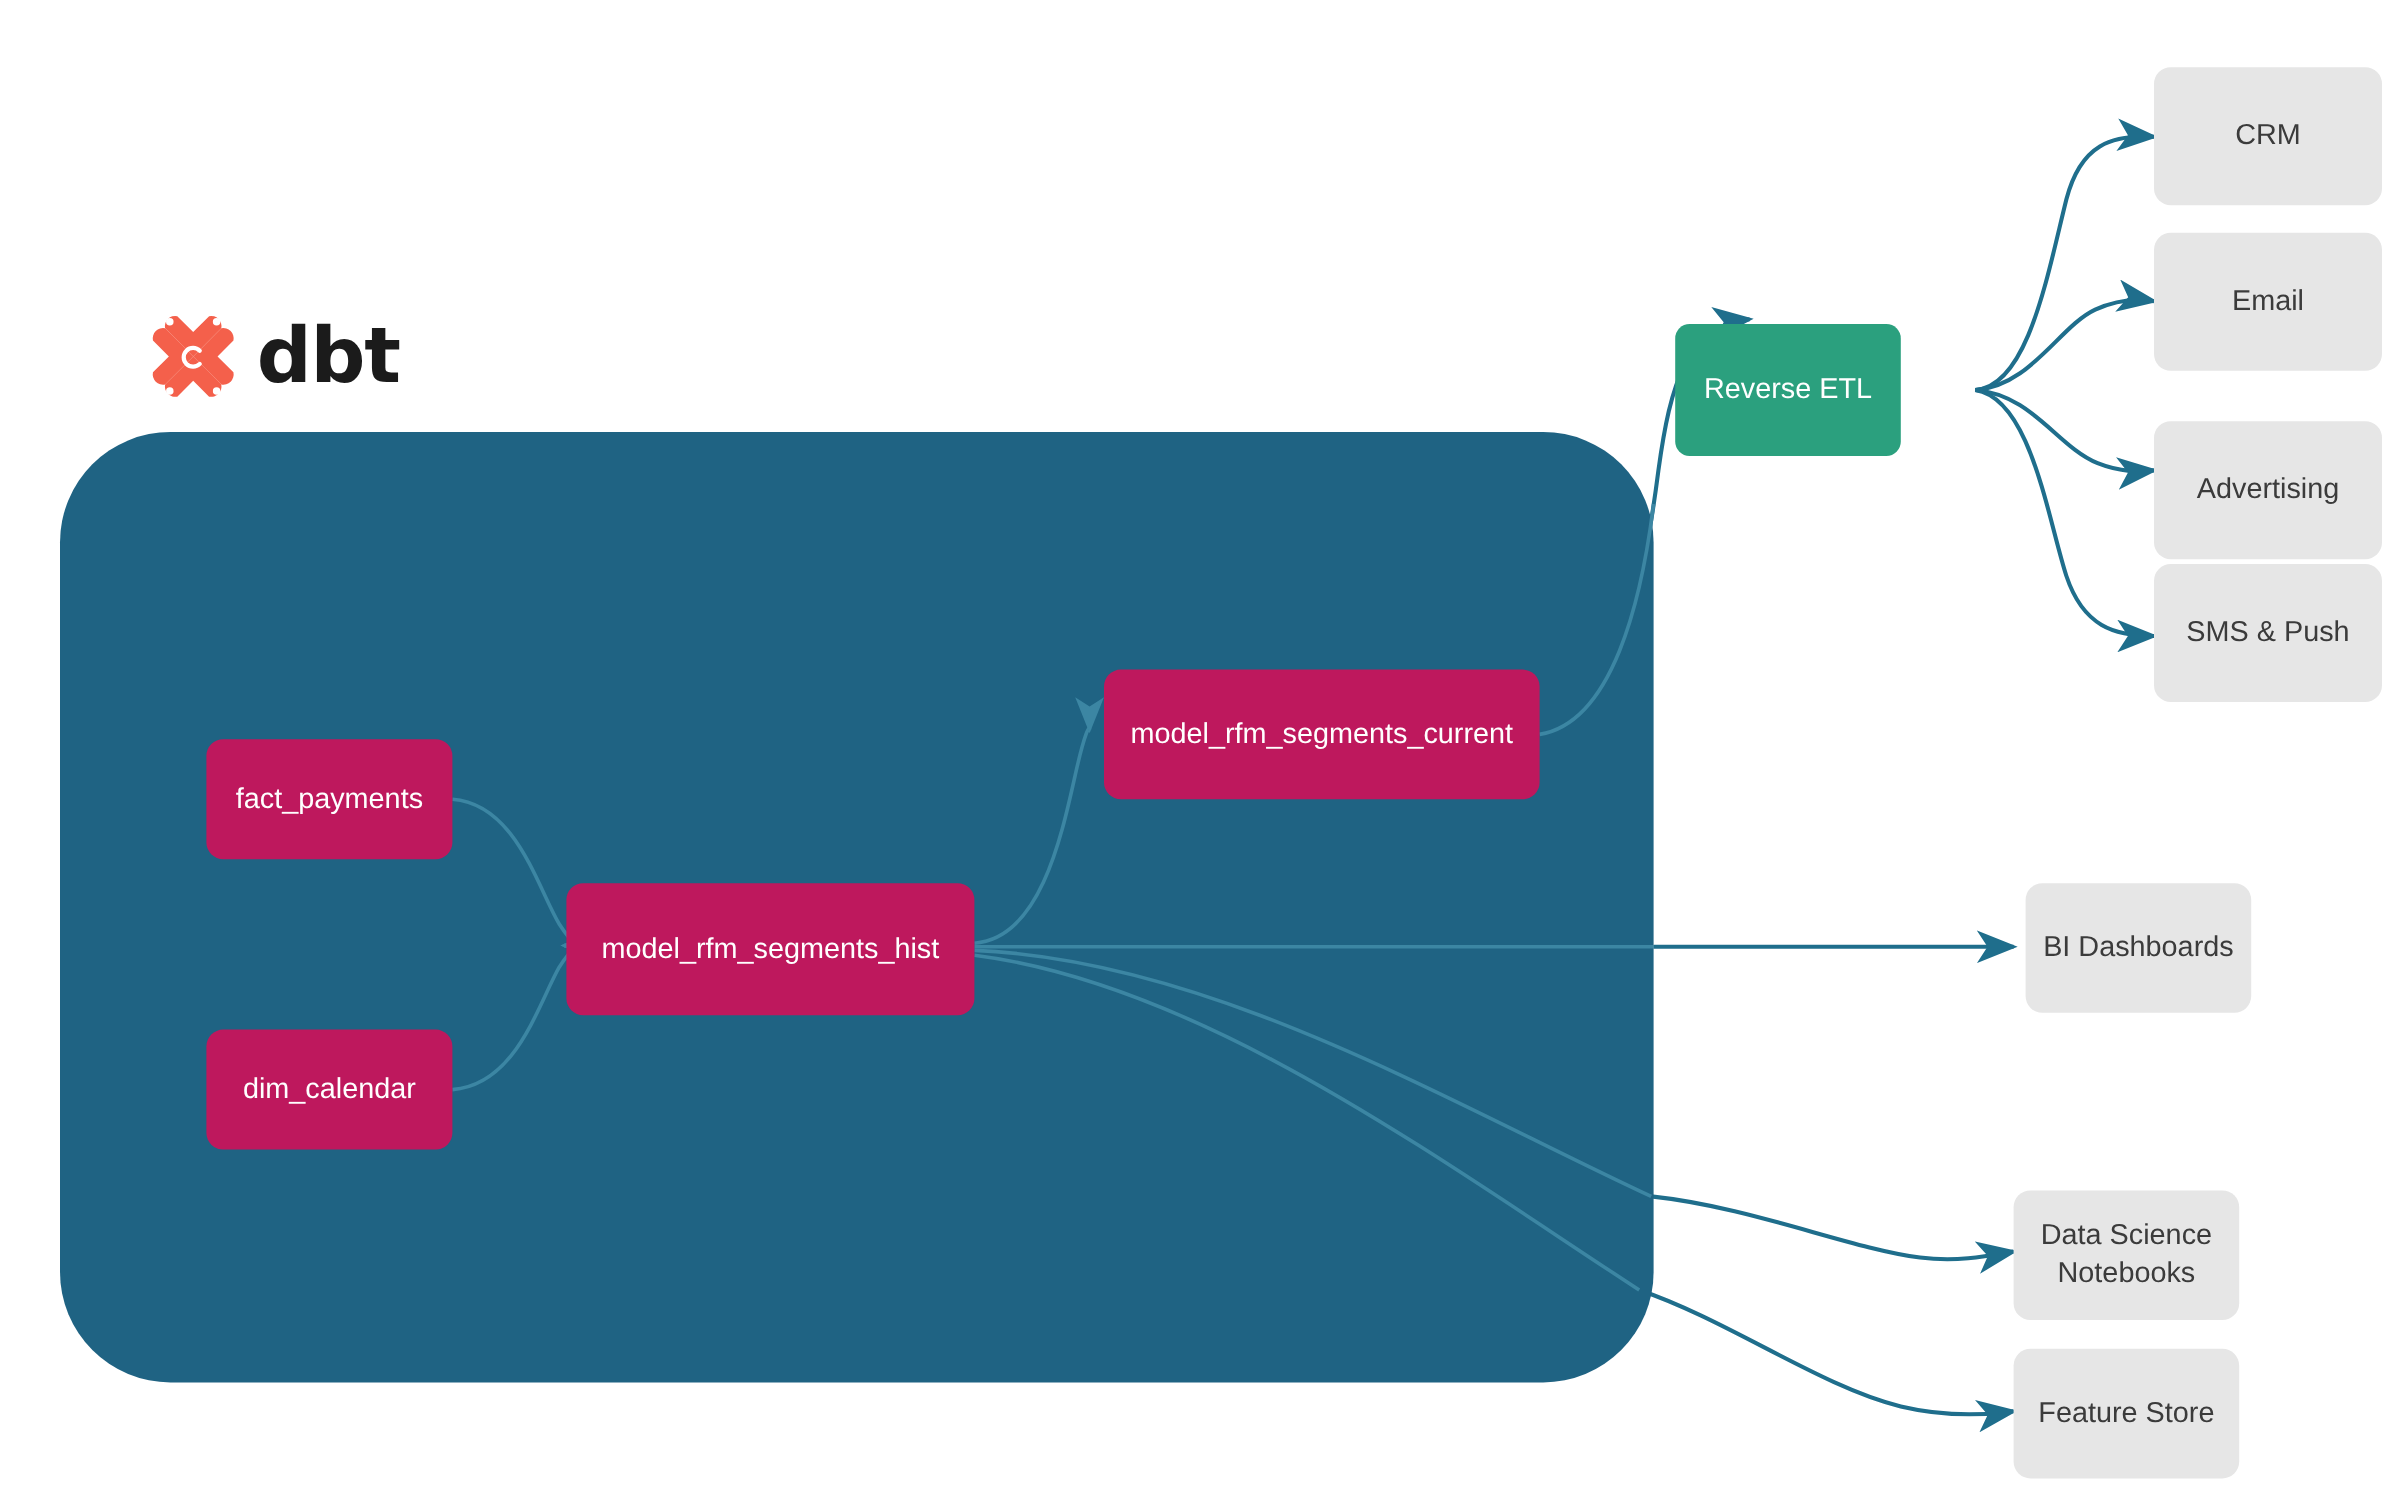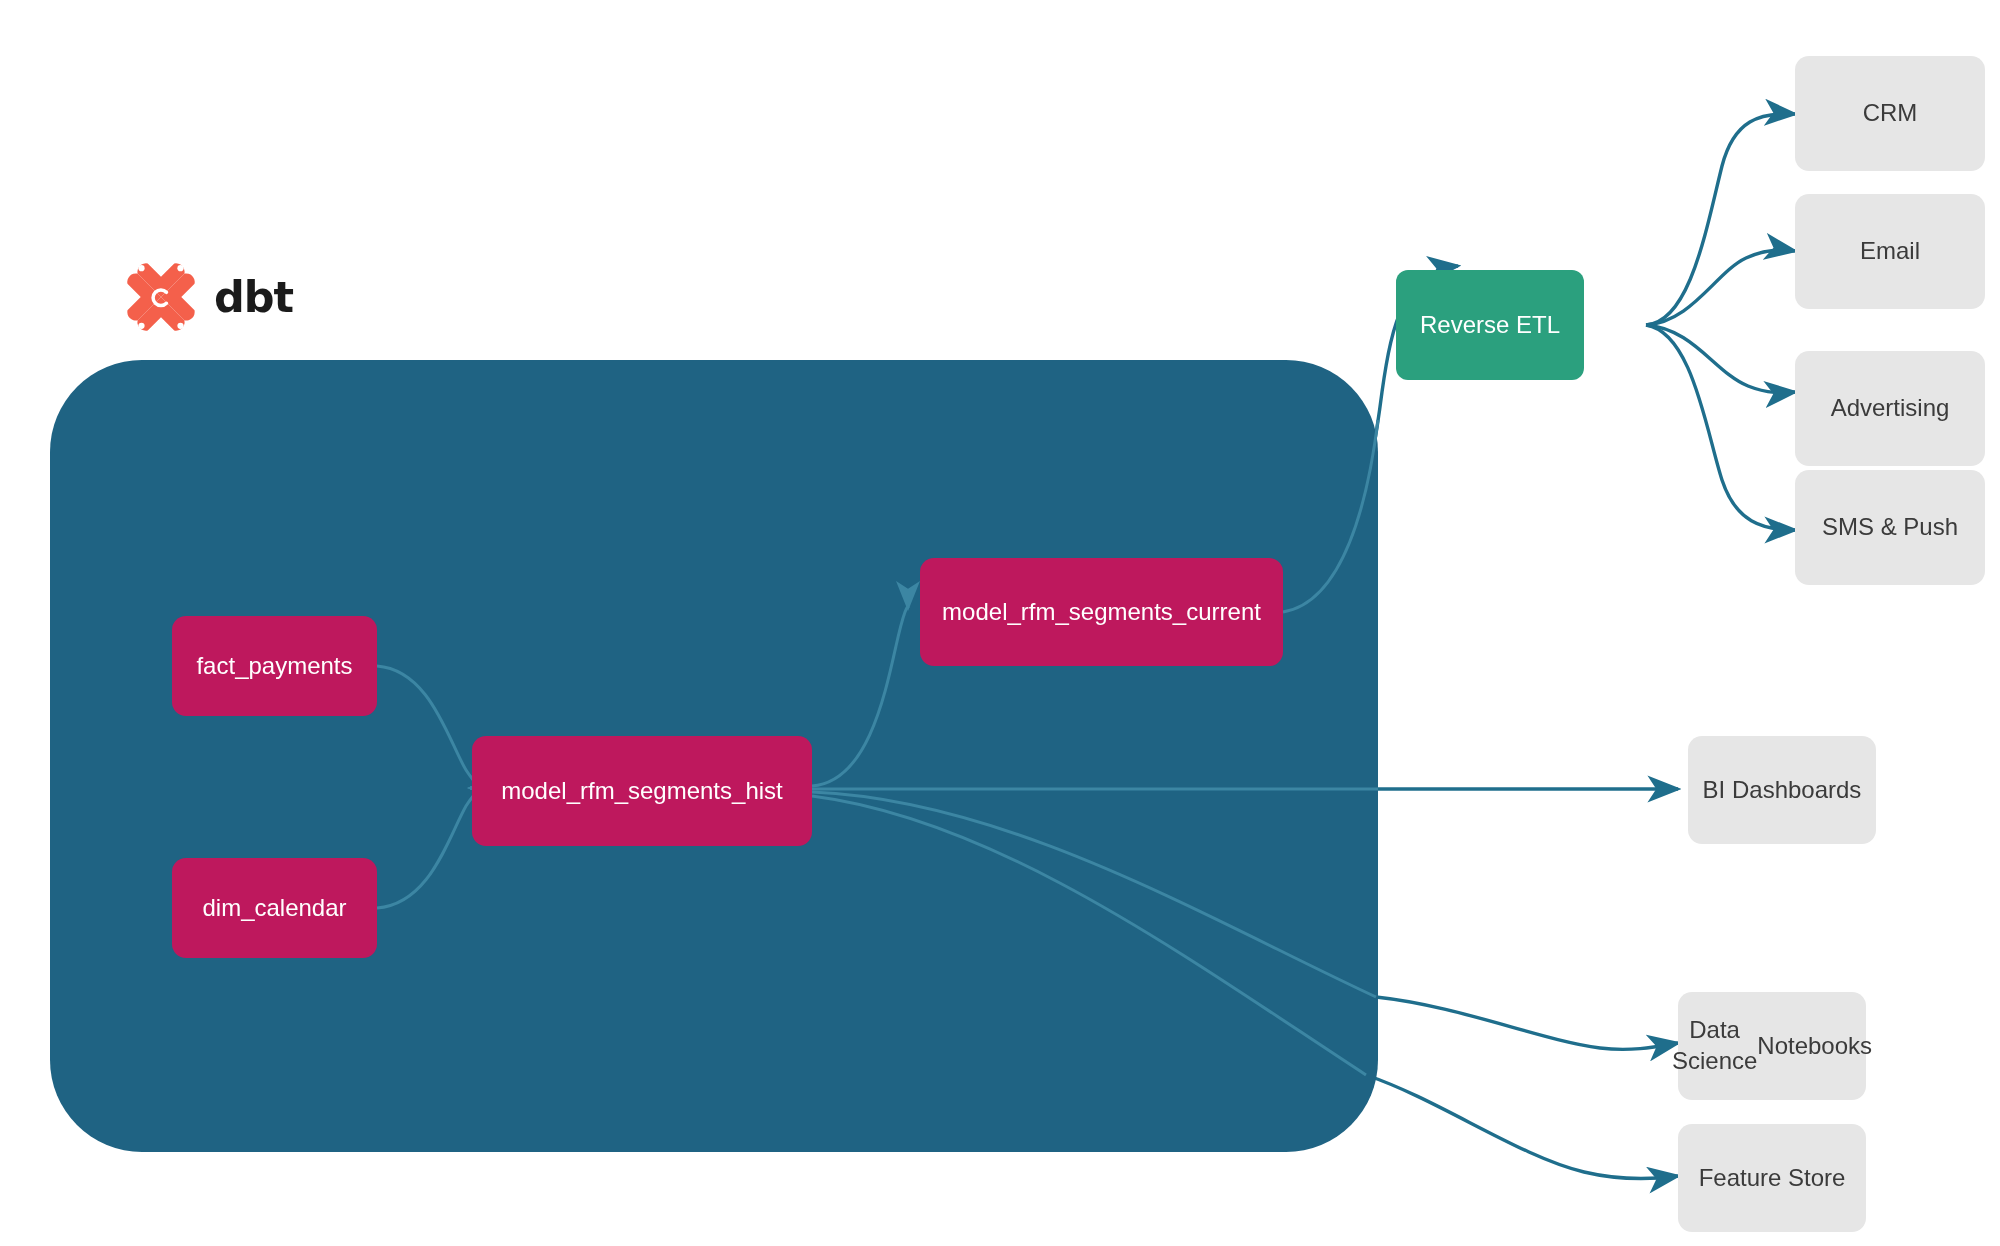--- a/index.html
+++ b/index.html
@@ -45,21 +45,21 @@
     align-items: center;
     gap: 14px;
   }
   .dbt-logo-mark {
     width: 78px;
     height: 78px;
     display: block;
   }
   .dbt-logo-text {
     font-family: "DejaVu Sans", sans-serif;
-    font-size: 43px;
+    font-size: 64px;
     font-weight: 700;
     color: #1b1b1b;
     letter-spacing: -1px;
     line-height: 1;
   }
 
   
   .node {
     position: absolute;
     display: flex;
@@ -196,21 +196,21 @@
   </div>
 
   <div class="node node-gray" style="left:1795px; top:470px; width:190px; height:115px;text-align:right;">
     <span>SMS &amp; Push</span>
   </div>
 
   <div class="node node-gray" style="left:1688px; top:736px; width:188px; height:108px;">
     <span>BI Dashboards</span>
   </div>
 
-  <div class="node node-gray" style="left:1678px; top:992px; width:188px; height:108px; ">
+  <div class="node node-gray" style="left:1678px; top:992px; width:188px; height:108px; flex-direction:column;">
     <span>Data Science</span>
     <span>Notebooks</span>
   </div>
 
   <div class="node node-gray" style="left:1678px; top:1124px; width:188px; height:108px;">
     <span>Feature Store</span>
   </div>
 
 </div>
 

